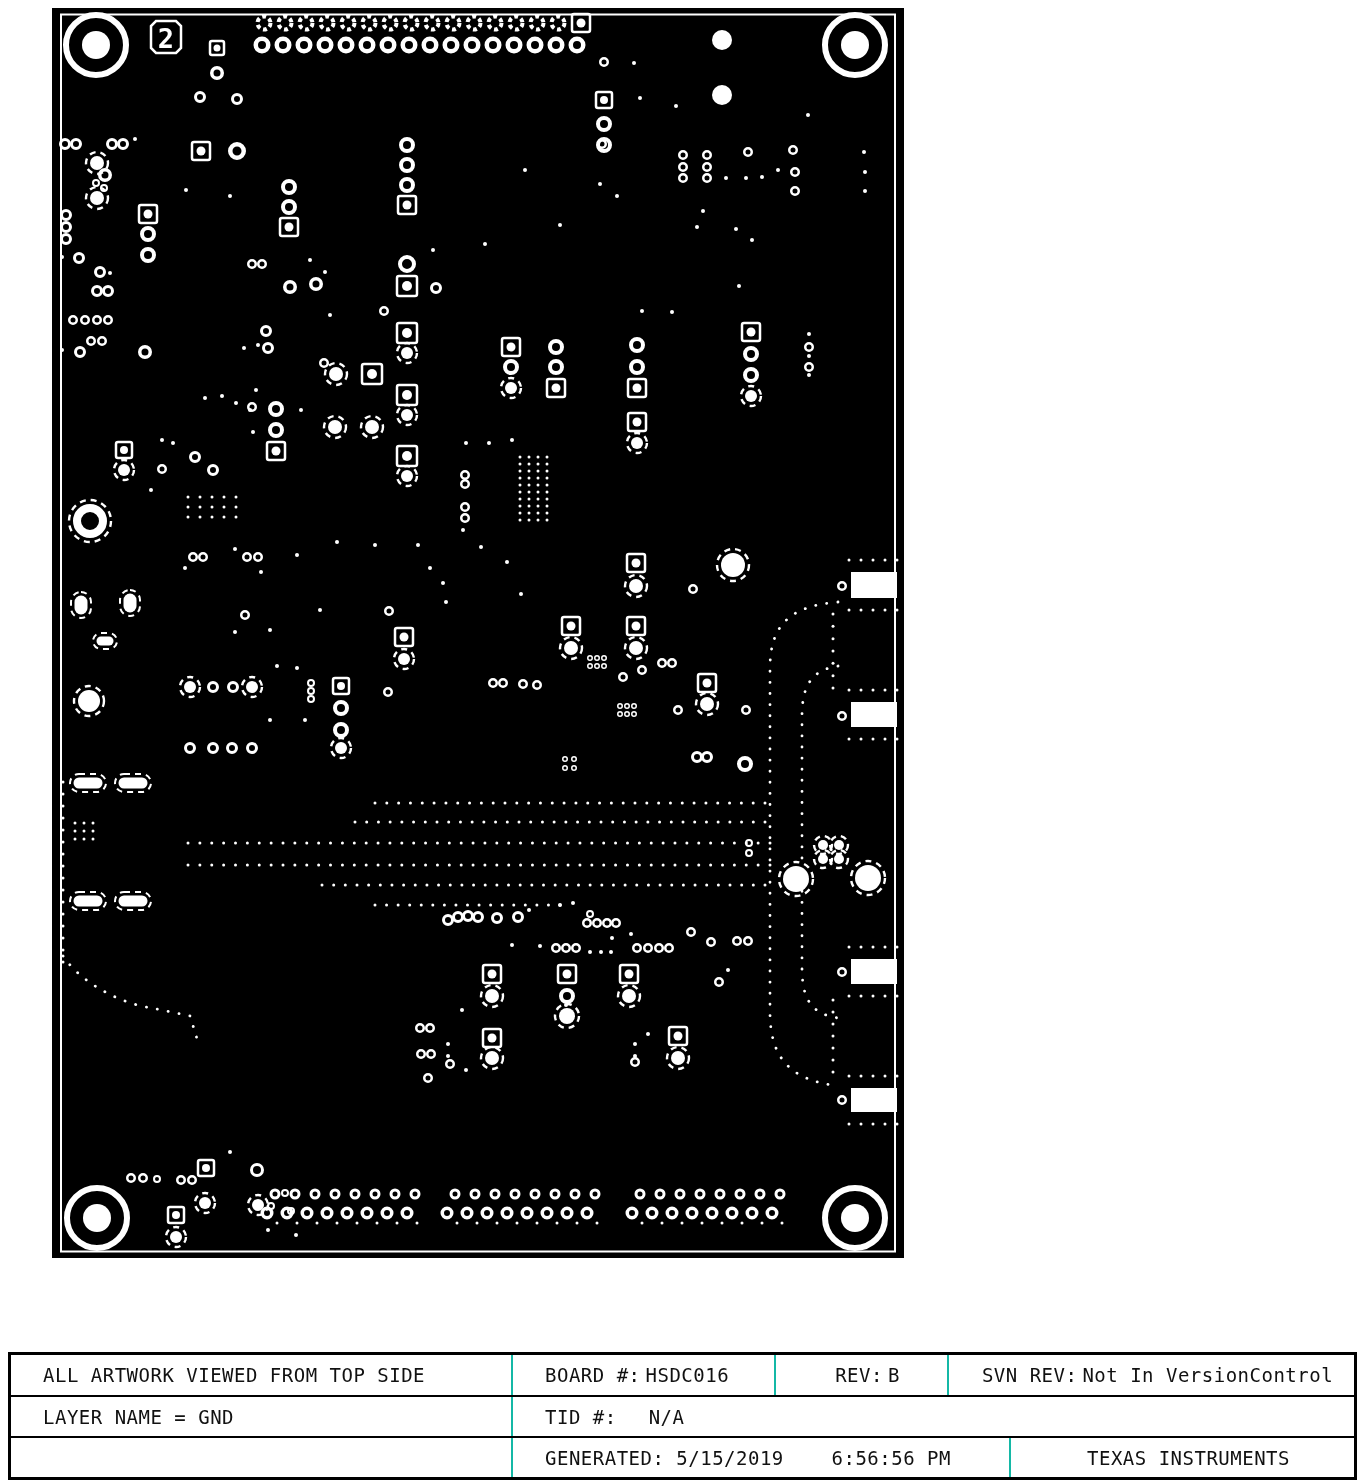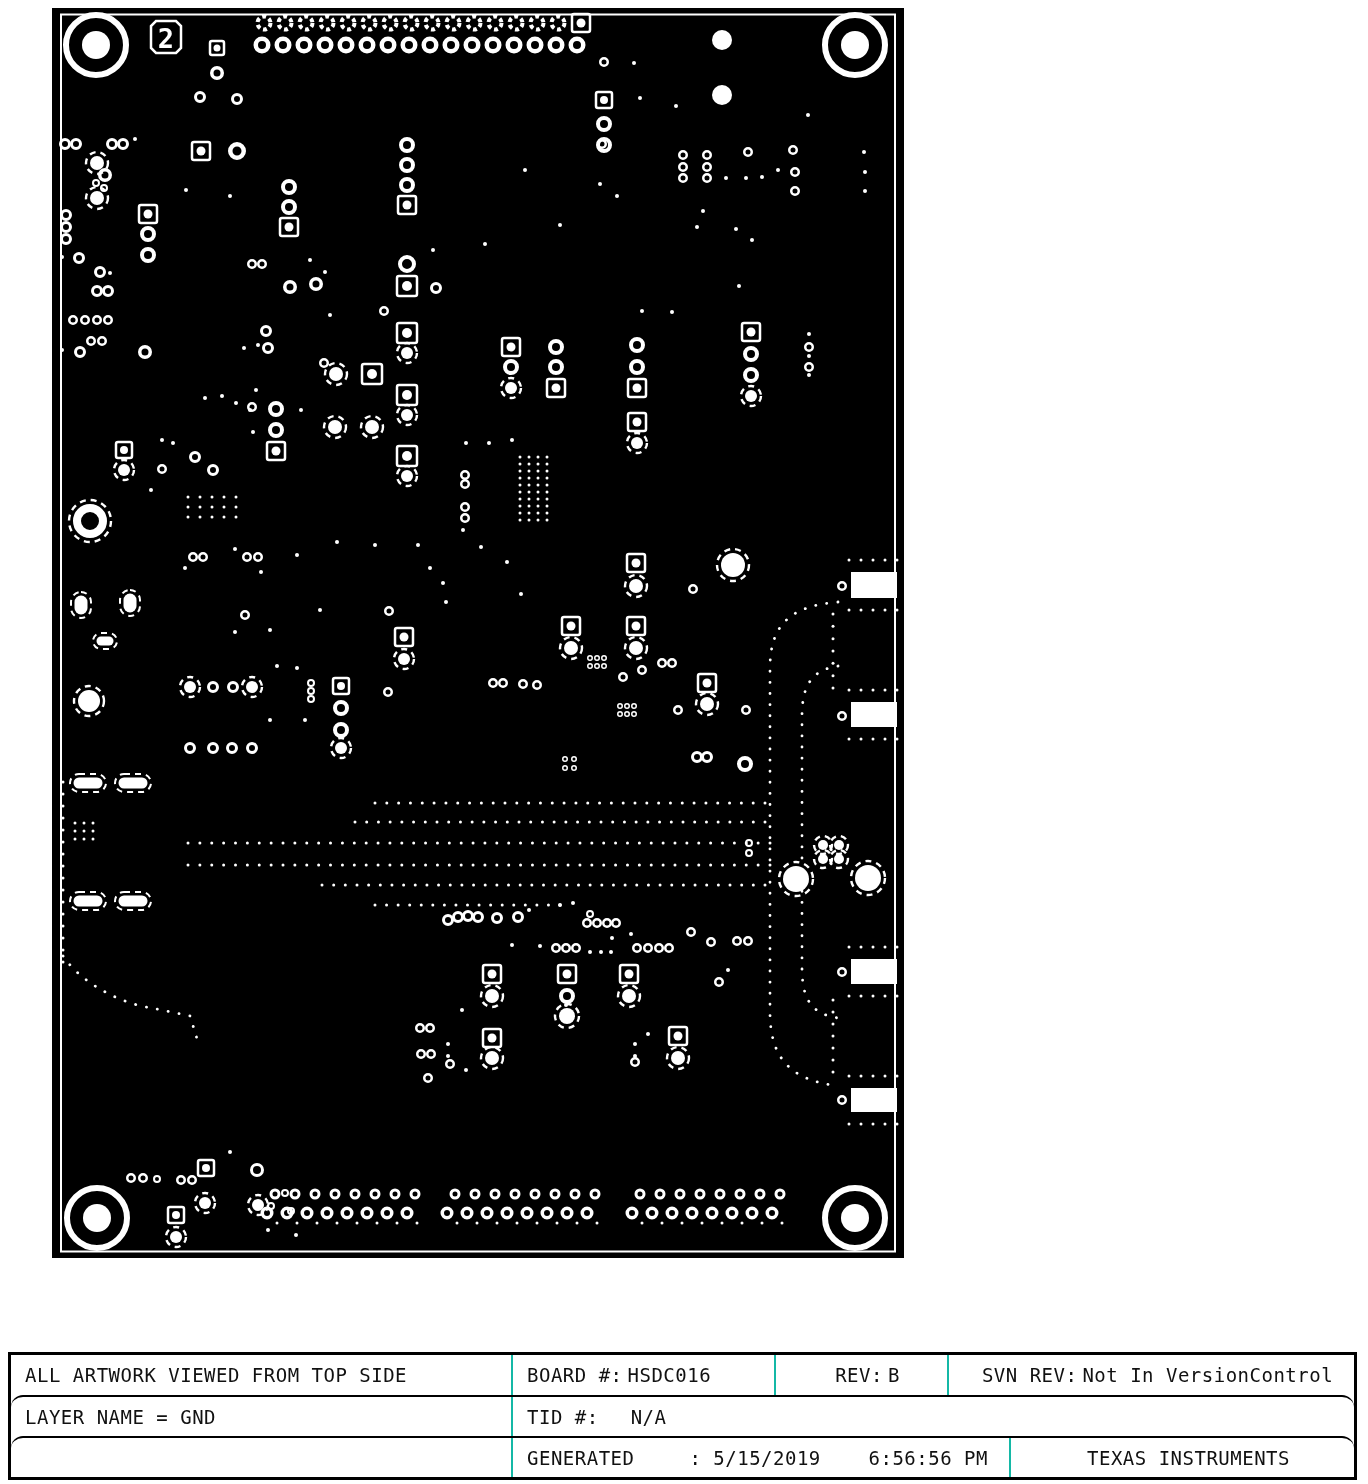--- a/index.html
+++ b/index.html
@@ -1,27 +1,27 @@
 <!DOCTYPE html>
 <html><head>
 <meta charset="utf-8">
 <style>
   html,body{margin:0;padding:0;background:#ffffff;}
   body{width:1368px;height:1484px;position:relative;font-family:"DejaVu Sans Mono","Liberation Mono",monospace;}
   #pcb{position:absolute;left:0;top:0;}
   .tb{position:absolute;left:8px;top:1352px;width:1349px;height:128px;border:3px solid #000;
       box-sizing:border-box;color:#111;font-size:19px;letter-spacing:.5px;}
   .tb-row{display:flex;box-sizing:border-box;}
-  .tb-row + .tb-row{border-top:2px solid #000;border-radius:12px;}
-  .tb-cell{display:flex;align-items:center;box-sizing:border-box;padding-left:14px;overflow:hidden;white-space:pre;}
+  .tb-row + .tb-row{border-top:2px solid #000;}
+  .tb-cell{display:flex;align-items:center;box-sizing:border-box;padding-left:32px;overflow:hidden;white-space:pre;}
   .tb-cell.bl{border-left:2px solid #14b8a6;}
   .tb-cell.center{justify-content:center;padding-left:12px;}
   .tb-cell.grow{flex:1;}
   .g12{margin-left:5px;}
-  .g55{margin-left:55px;}
+  .g55{}
   .g60{margin-left:32px;}
 </style>
 </head>
 <body>
 
 <svg id="pcb" width="1368" height="1300" viewBox="0 0 1368 1300">
   <rect x="52" y="8" width="852" height="1250" fill="#000000"></rect>
   <rect x="61" y="14.5" width="834" height="1237" fill="none" stroke="#ffffff" stroke-width="2"></rect>
 <g>
       <circle cx="375" cy="803" r="1.5" fill="#ffffff"></circle>

